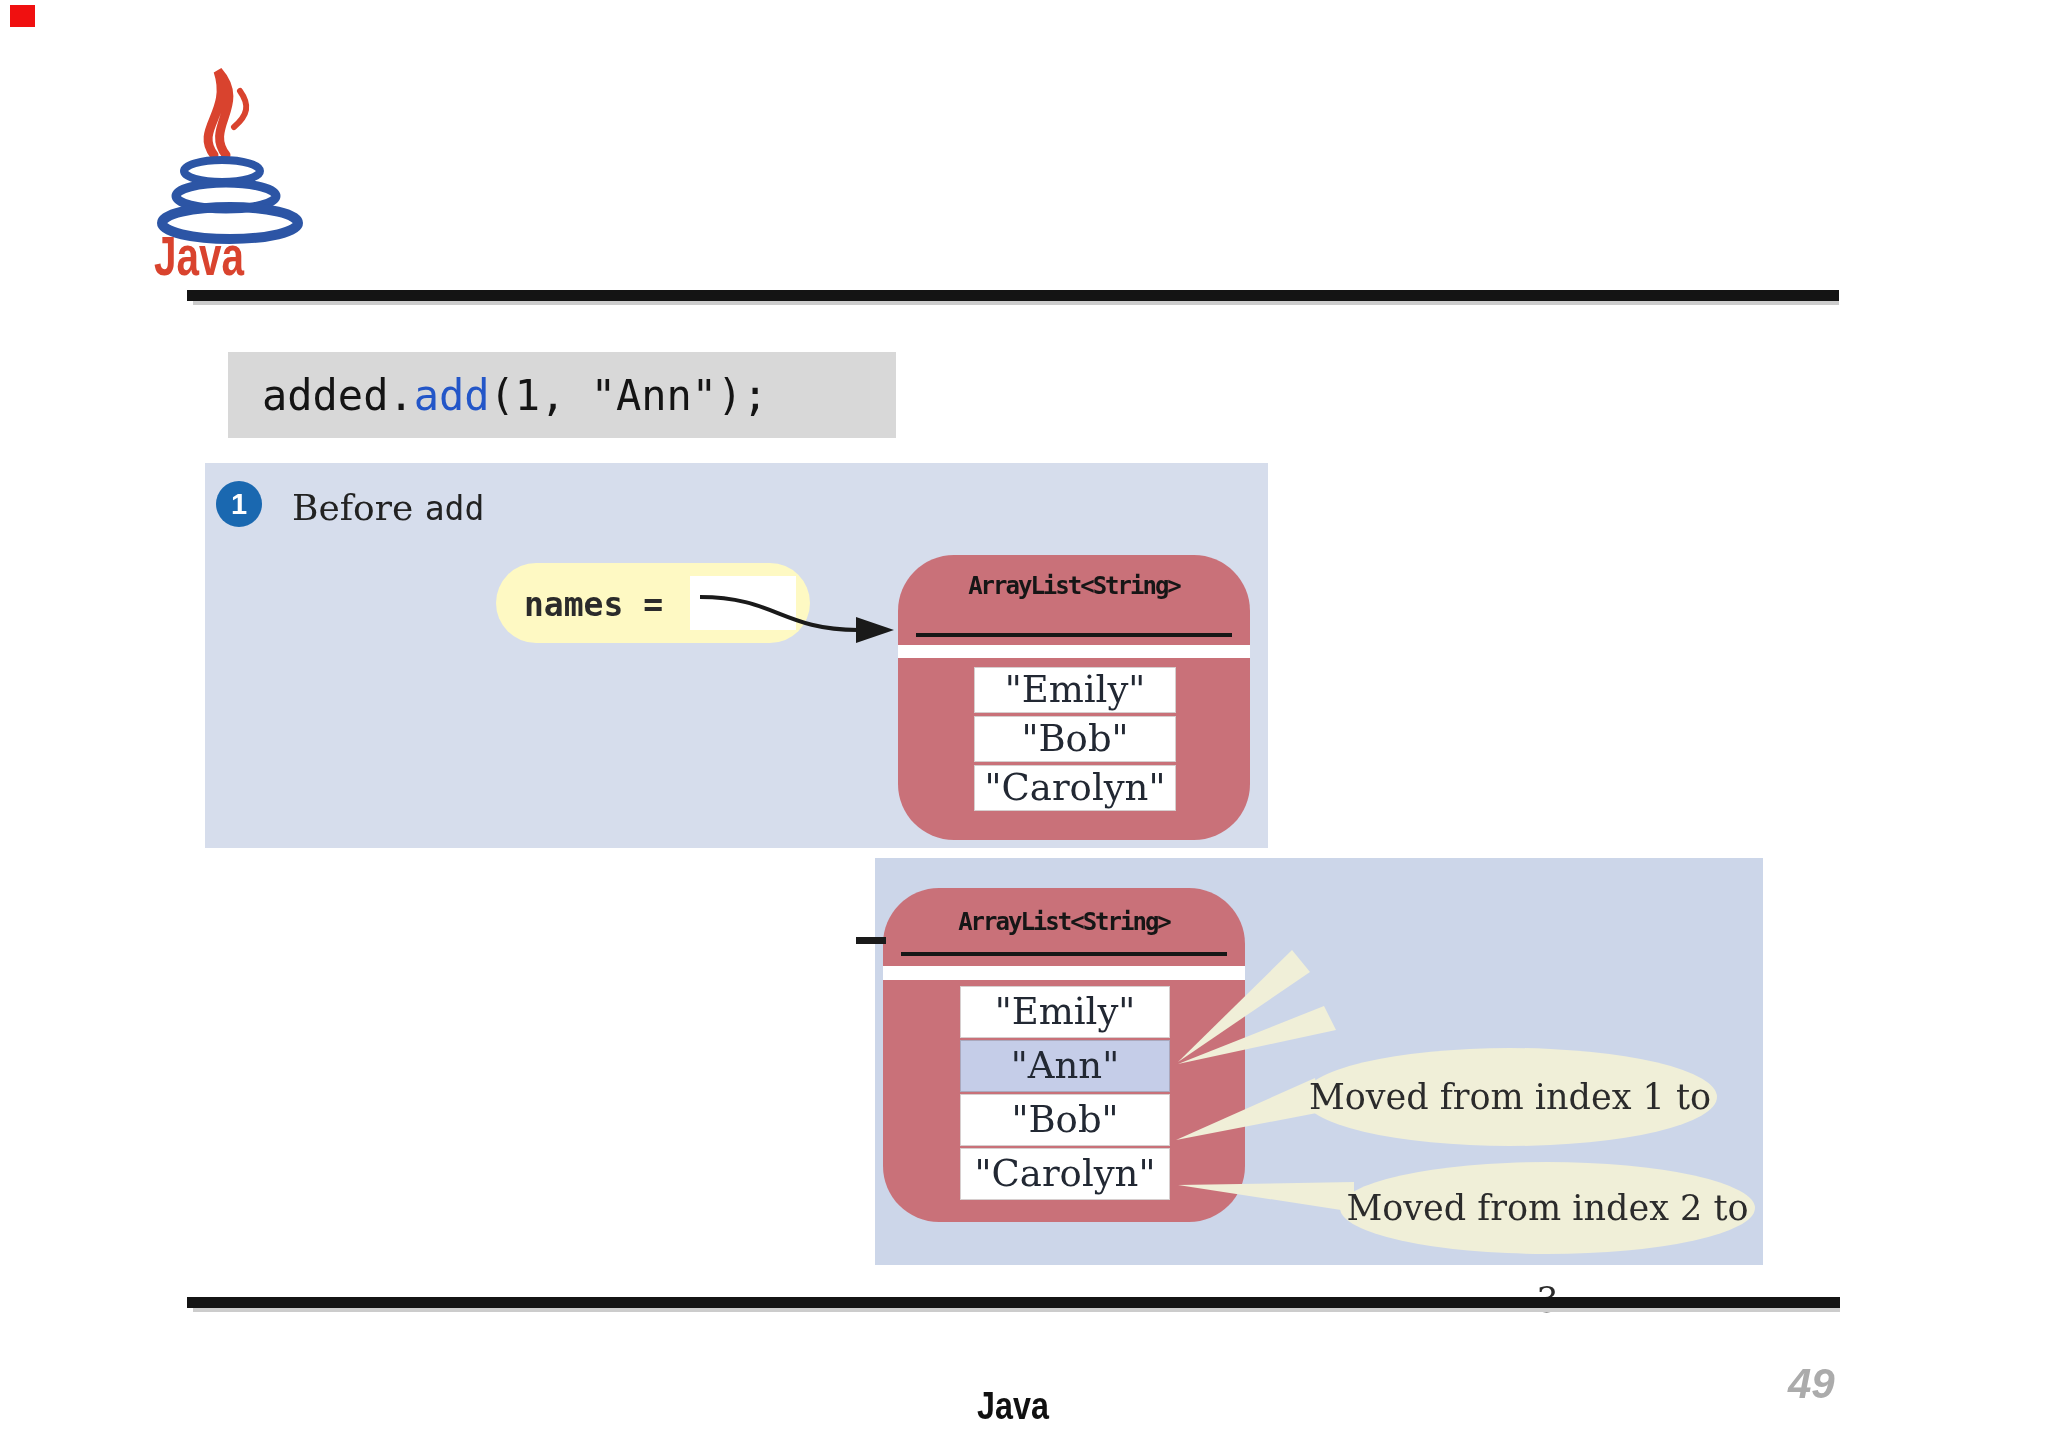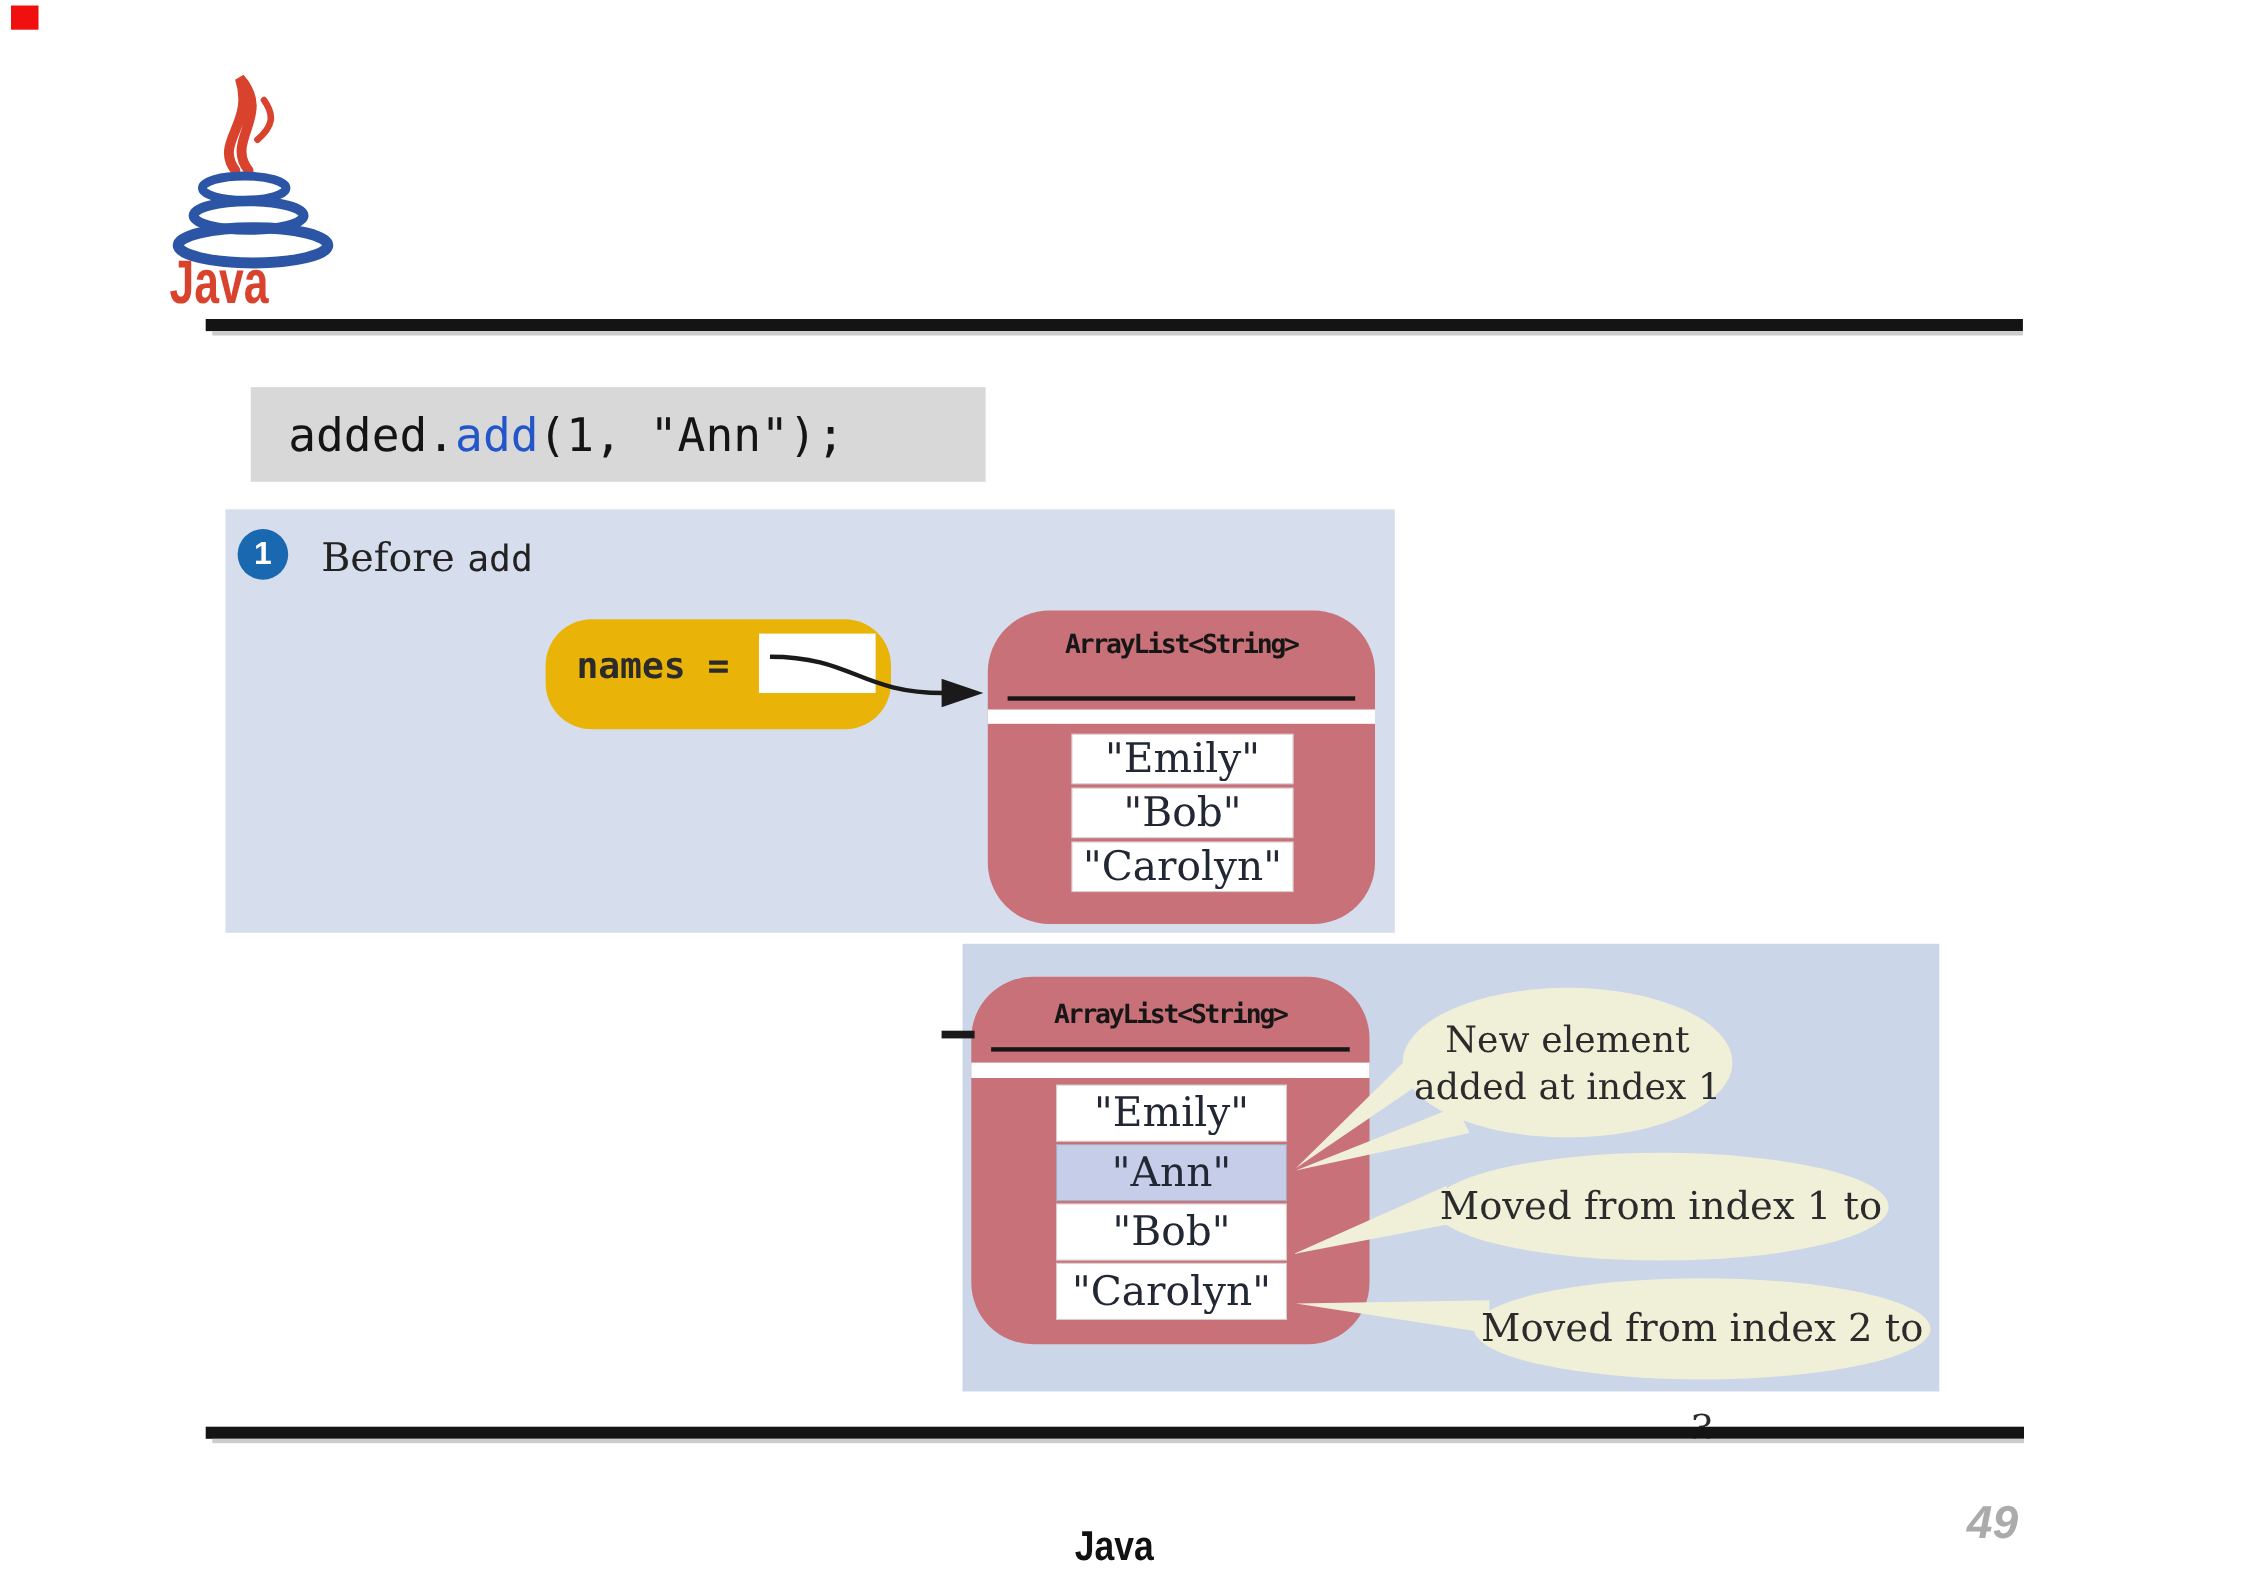--- a/index.html
+++ b/index.html
@@ -26,21 +26,21 @@
   #panel-before{left:205px;top:463px;width:1063px;height:385px;background:#d6ddec;}
   #panel-after{left:875px;top:858px;width:888px;height:407px;background:#ccd6e9;}
 
   
   #step-badge{left:216px;top:481px;width:46px;height:46px;border-radius:50%;background:#1a68b0;
               color:#ffffff;font-weight:bold;font-size:29px;text-align:center;line-height:46px;}
   #step-label{left:292px;top:487px;font-size:36px;color:#222222;font-family:"DejaVu Serif",serif;white-space:nowrap;}
   #step-label .mono{font-family:"DejaVu Sans Mono",monospace;font-size:33px;}
 
   
-  #names-pill{left:496px;top:563px;width:314px;height:100px;background:#eab308;border-radius:42px;}
+  #names-pill{left:496px;top:563px;width:314px;height:80px;background:#fef9c3;border-radius:42px;}
   #names-label{position:absolute;left:28px;top:22px;font-family:"DejaVu Sans Mono",monospace;
                font-weight:bold;font-size:33px;color:#2b2b2b;}
   #names-slot{position:absolute;left:194px;top:13px;width:106px;height:54px;background:#ffffff;}
 
   
   .arr-box{background:#c97179;border-radius:56px;}
   #arr-box-before{left:898px;top:555px;width:352px;height:285px;}
   #arr-box-after{left:883px;top:888px;width:362px;height:334px;}
   .arr-header{position:absolute;left:0;width:100%;text-align:center;
               font-family:"DejaVu Sans Mono",monospace;font-weight:bold;font-size:24px;
@@ -127,24 +127,20 @@
   <svg class="abs" id="overlay" viewBox="0 0 2048 1447">
     <path d="M 700 597 C 775 597 782 630 858 630" fill="none" stroke="#1a1a1a" stroke-width="4"></path>
     <polygon points="856,617 894,630 856,643" fill="#1a1a1a"></polygon>
     <rect x="856" y="937" width="30" height="7" fill="#1a1a1a"></rect>
     <polygon points="1178,1062 1292,950 1310,972" fill="#f0efd8"></polygon>
     <polygon points="1178,1064 1324,1006 1336,1030" fill="#f0efd8"></polygon>
     <polygon points="1176,1140 1315,1078 1322,1112" fill="#f0efd8"></polygon>
     <polygon points="1178,1185 1354,1182 1354,1212" fill="#f0efd8"></polygon>
   </svg>
 
-  <div class="abs bubble" id="bubble-new">
-    <div>New element</div>
-    <div>added at index 1</div>
-  </div>
   <div class="abs bubble" id="bubble-moved12">Moved from index 1 to 2</div>
   <div class="abs bubble" id="bubble-moved23">Moved from index 2 to 3</div>
 
   <div class="abs rule" style="left:187px;top:1297px;width:1653px;"></div>
   <div class="abs rule-shadow" style="left:193px;top:1308px;width:1647px;"></div>
   <div class="abs" id="footer-brand">Java</div>
   <div class="abs" id="page-number">49</div>
 
 </div>
 

